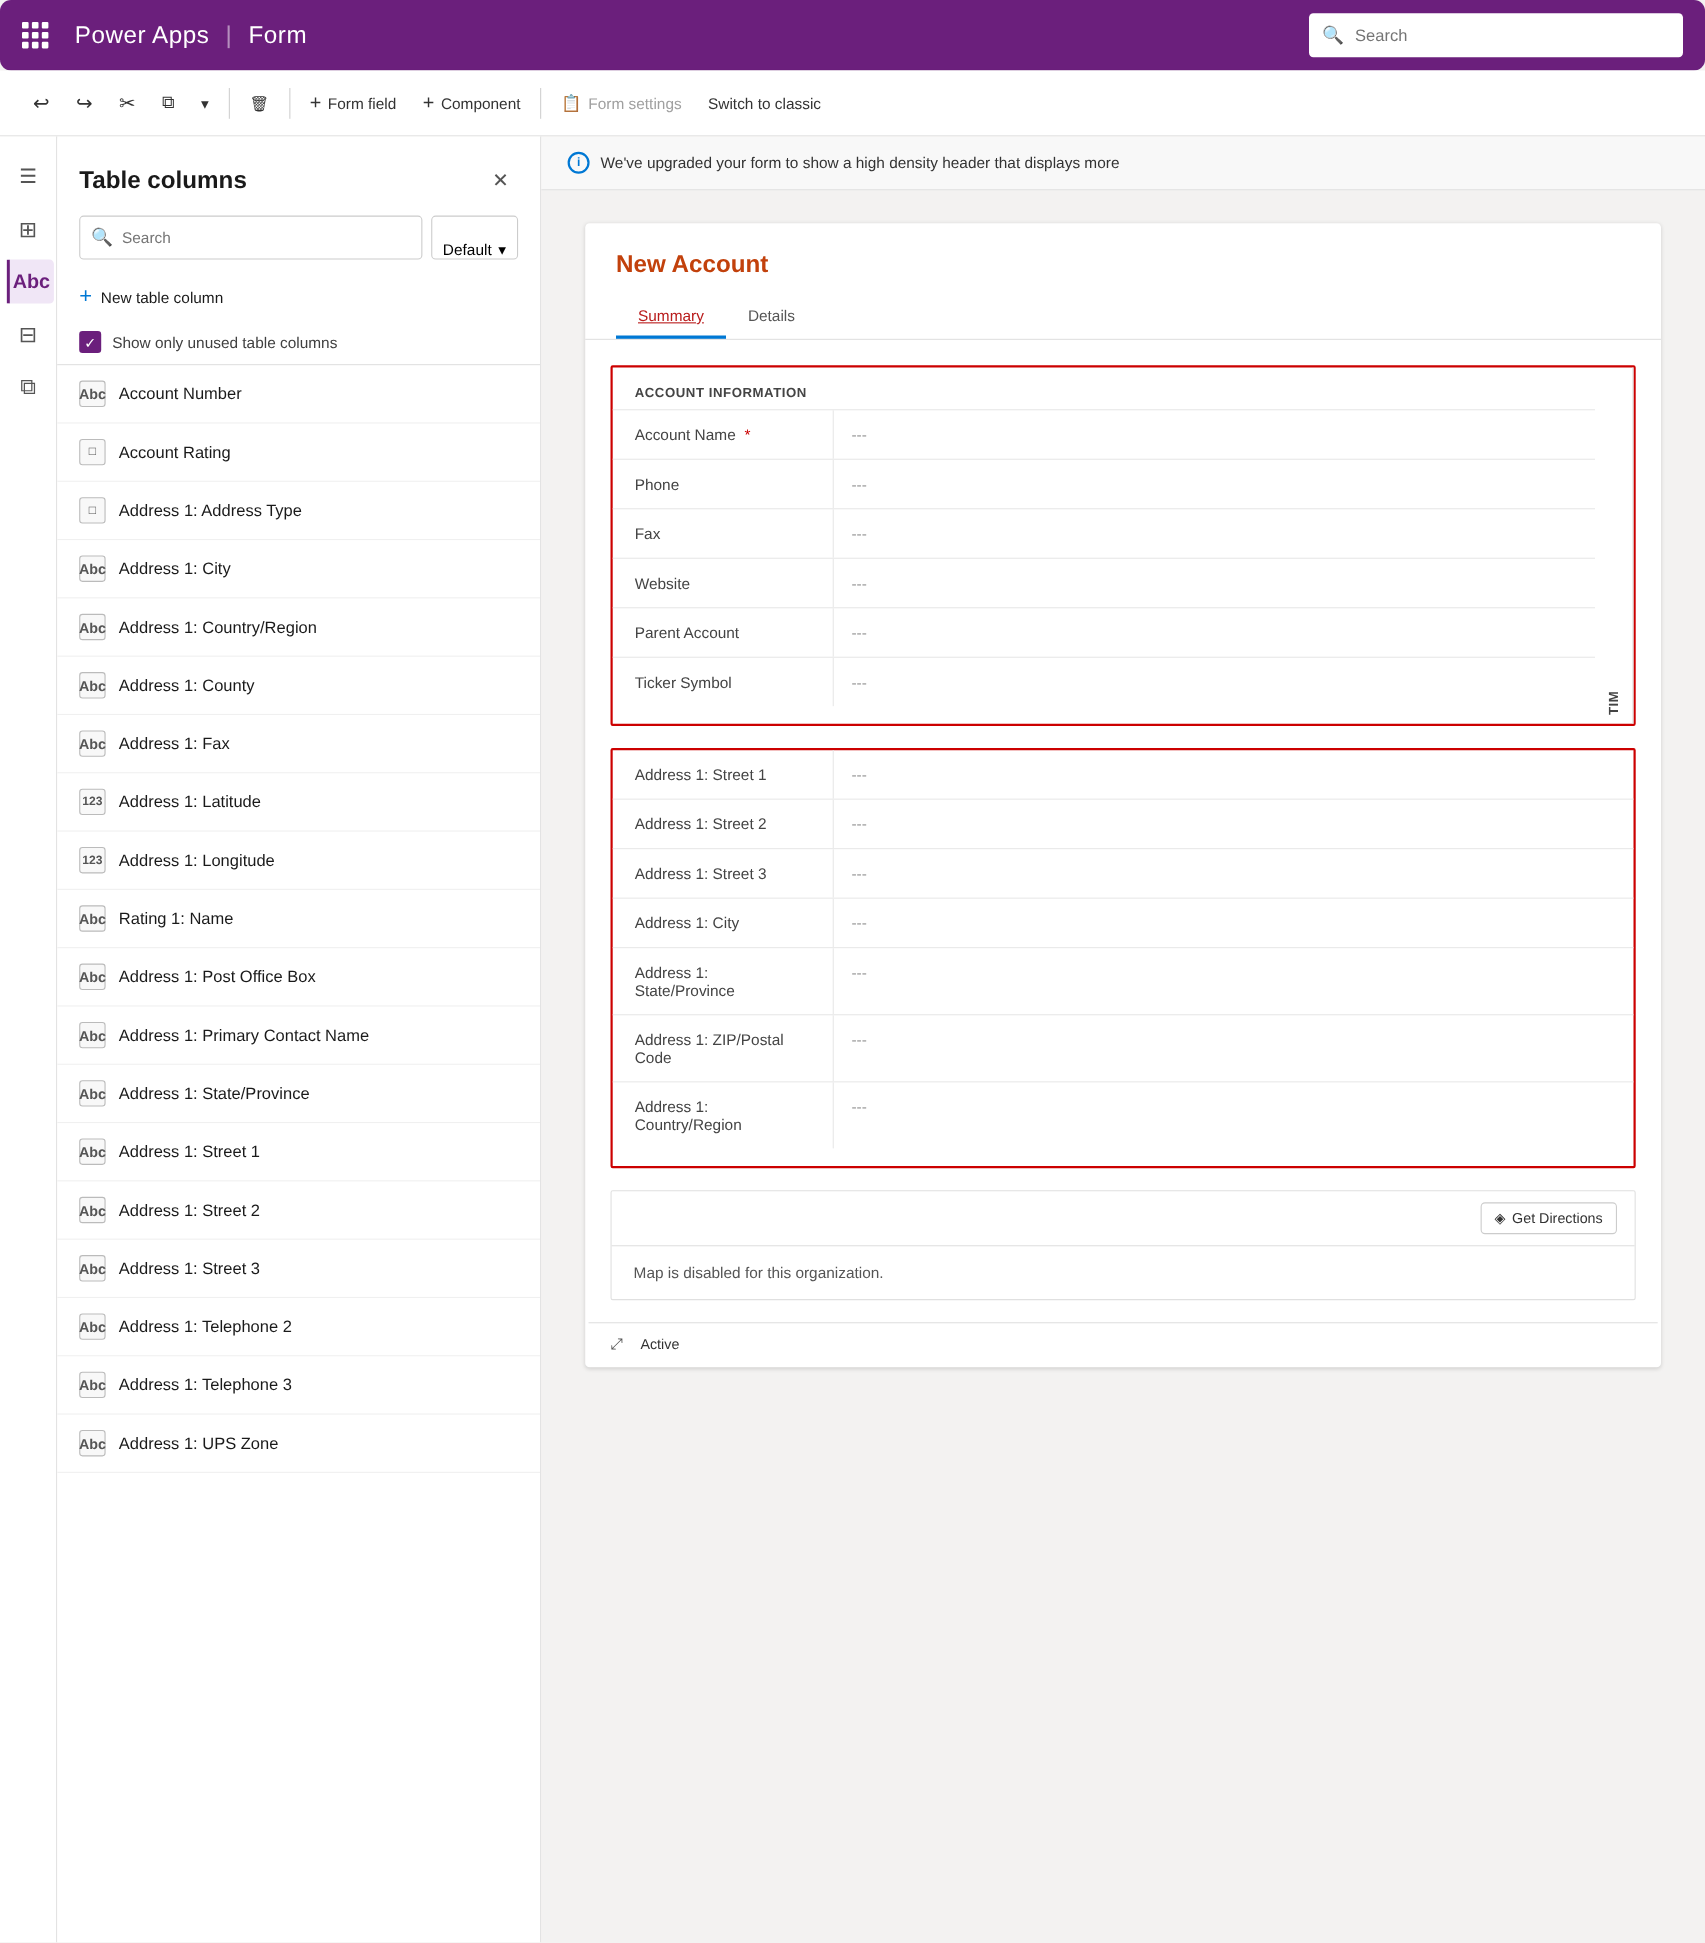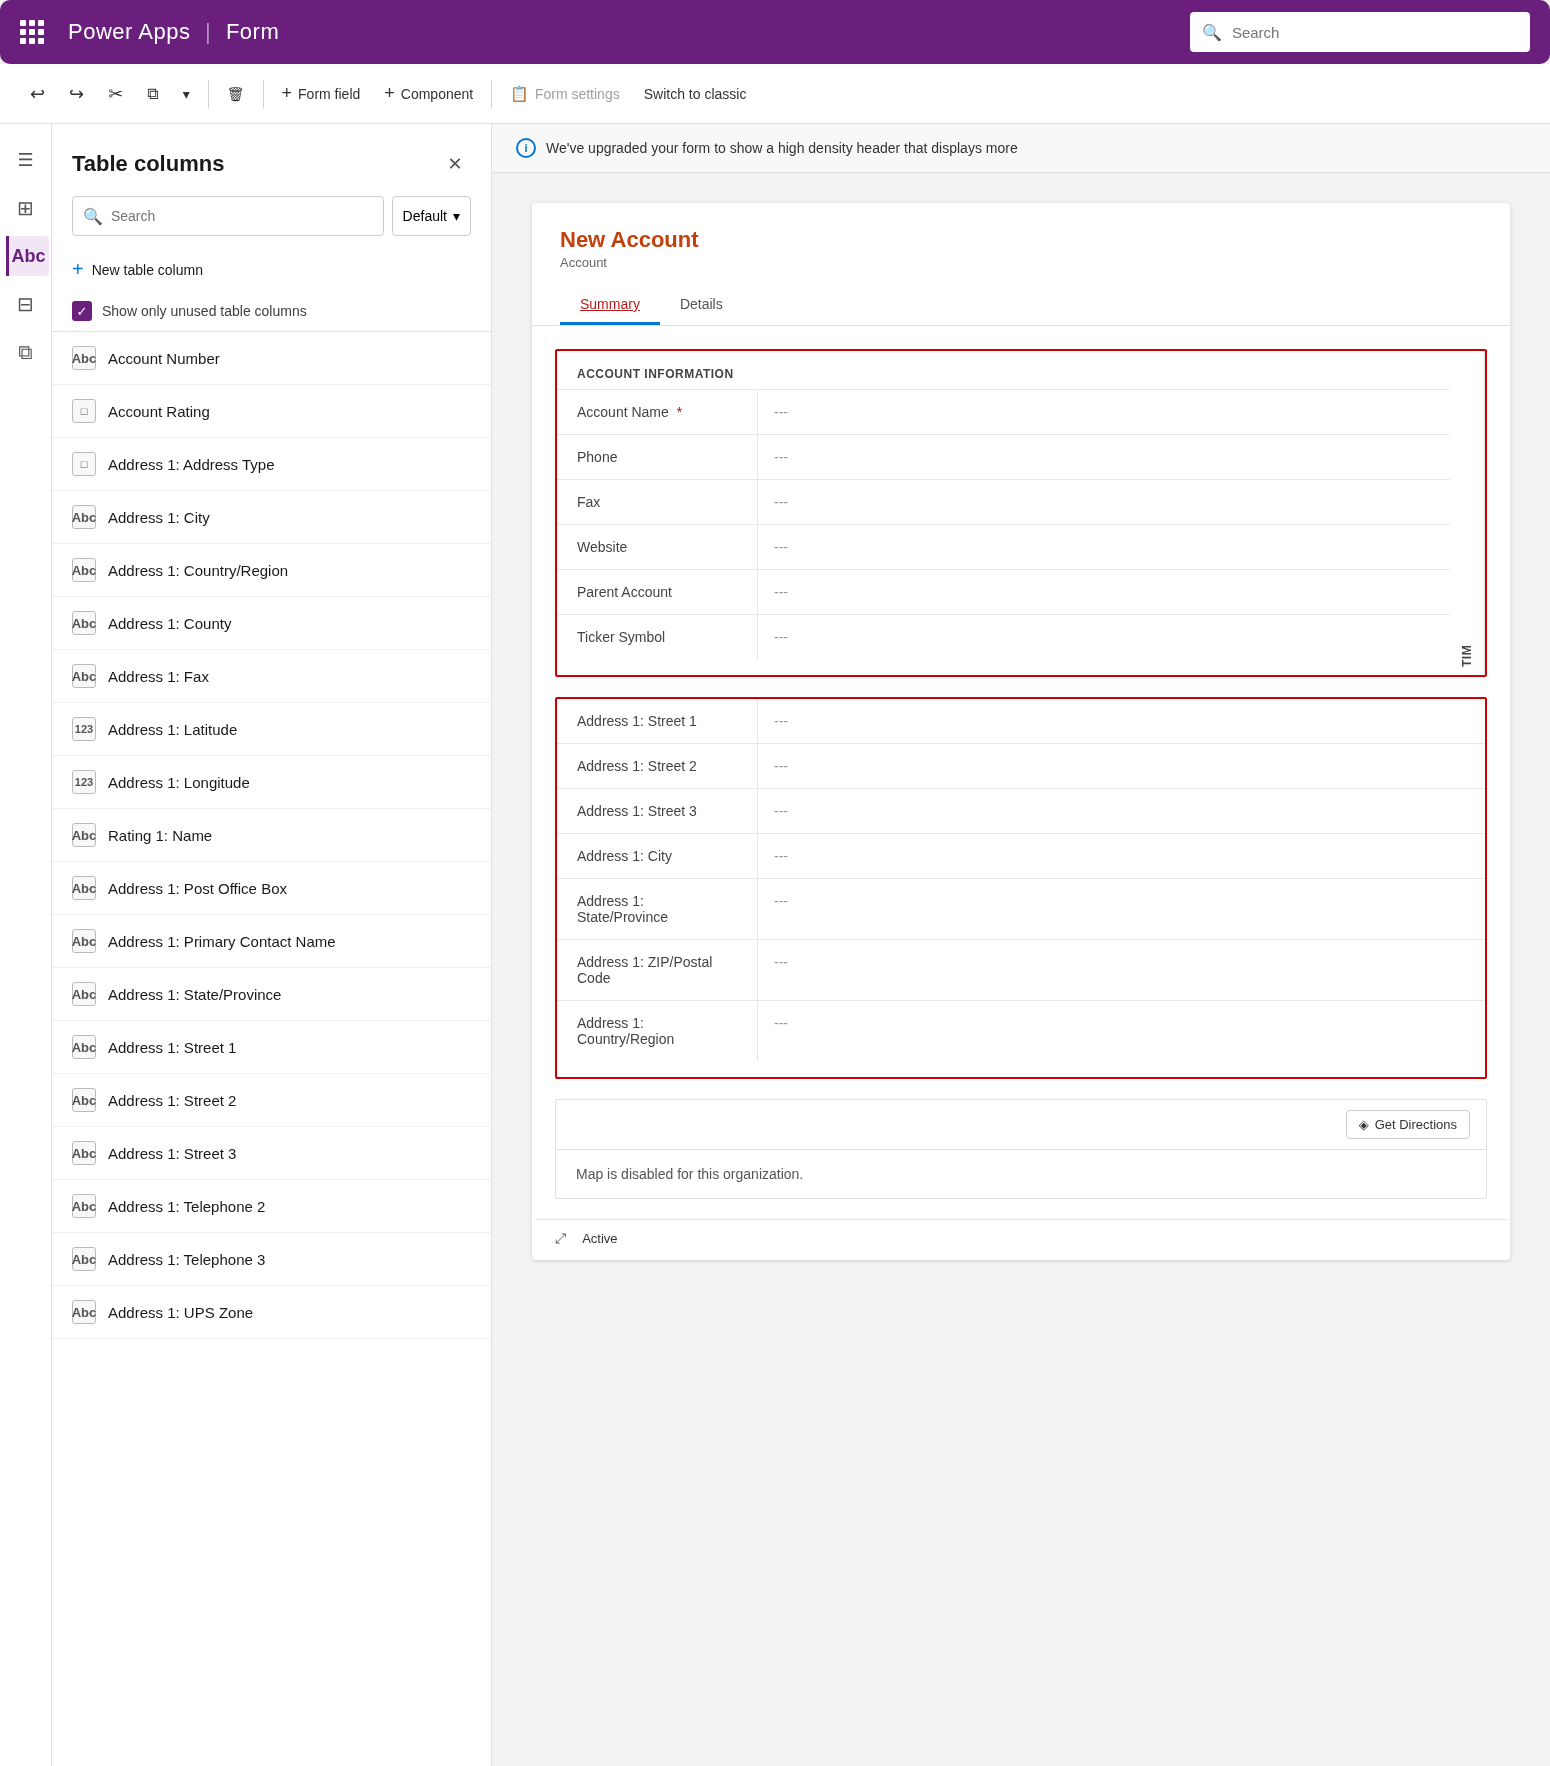--- a/index.html
+++ b/index.html
@@ -168,21 +168,21 @@
       border: none;
       outline: none;
       font-size: 14px;
       width: 100%;
     }
     .panel-dropdown {
       border: 1px solid #ccc;
       border-radius: 4px;
       height: 40px;
       display: flex;
-      align-items: center;
+      align-items: flex-end;
       padding: 0 10px;
       gap: 6px;
       cursor: pointer;
       font-size: 14px;
       background: white;
     }
 
     .panel-new-col {
       display: flex;
       align-items: center;
@@ -644,21 +644,20 @@
     <div class="notification-bar">
       <div class="info-circle">i</div>
       <span>We've upgraded your form to show a high density header that displays more</span>
     </div>
 
     <div class="form-area">
       <div class="form-card">
 
         <div class="form-card-header">
           <div class="new-account-title">New Account</div>
-          <div class="account-subtitle">Account</div>
           <div class="form-tabs">
             <div class="form-tab active">
               <span>Summary</span>
             </div>
             <div class="form-tab">
               <span>Details</span>
             </div>
           </div>
         </div>
 

